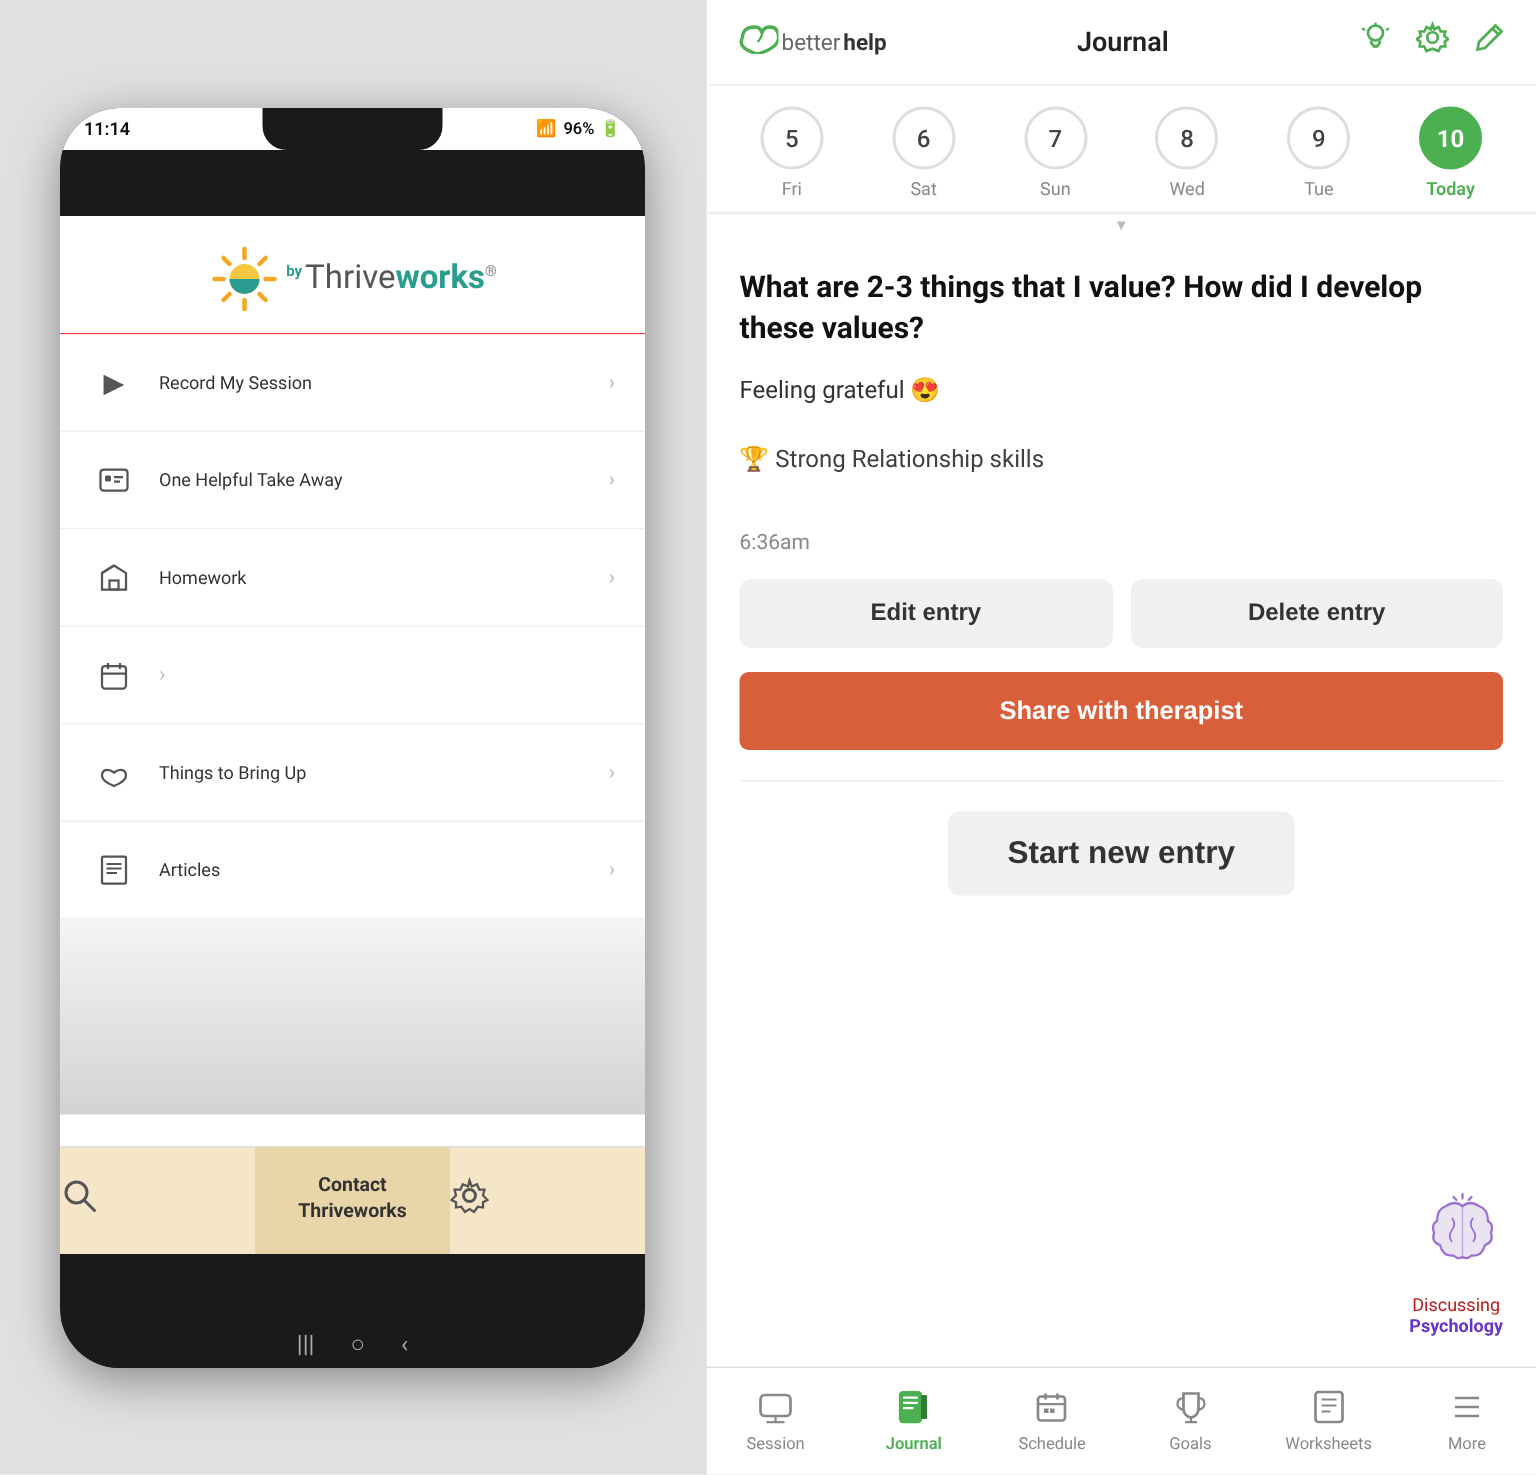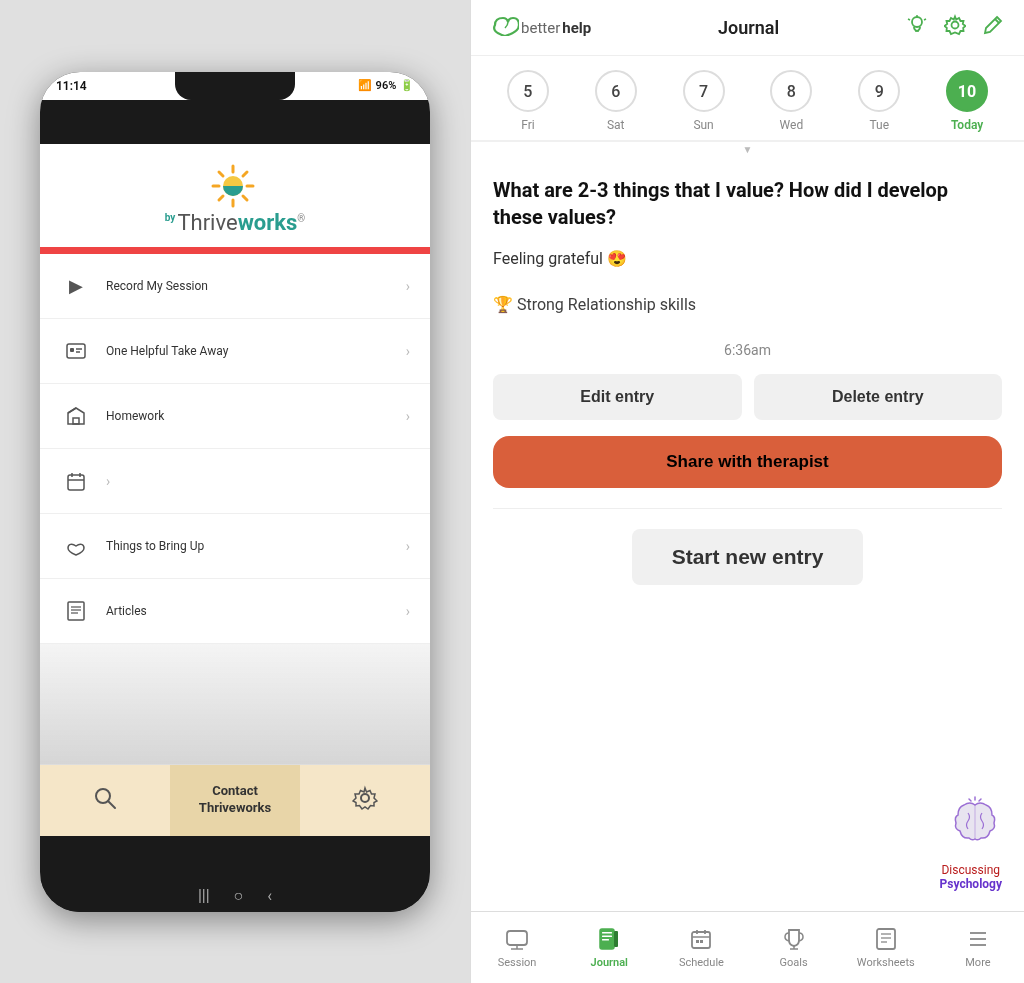--- a/index.html
+++ b/index.html
@@ -74,22 +74,21 @@
       display: flex;
       flex-direction: column;
       overflow: hidden;
     }
     .phone-logo-area {
       background: #fff;
       padding: 18px 24px 12px;
       display: flex;
       align-items: center;
       justify-content: center;
-      border-bottom: 7px solid #ef4444;
-      flex-direction: column;
+      border-bottom: 1px solid #ef4444;
     }
     .logo-sun {
       width: 48px;
       height: 48px;
       margin-right: 4px;
     }
     .logo-text {
       font-size: 22px;
       color: #555;
     }
@@ -148,21 +147,20 @@
       display: flex;
       align-items: center;
       justify-content: space-around;
       border-top: 1px solid #ddd;
       flex-shrink: 0;
     }
     .bottom-nav-item {
       flex: 1;
       display: flex;
       flex-direction: column;
-      align-items: center;
       justify-content: center;
       cursor: pointer;
       height: 100%;
       font-size: 11px;
       color: #333;
       gap: 4px;
     }
     .bottom-nav-item.center {
       background: #e8d5a8;
     }
@@ -285,22 +283,21 @@
       font-size: 16px;
       color: #404040;
       display: flex;
       align-items: center;
       gap: 8px;
       padding: 8px 0;
     }
     .journal-time {
       font-size: 14px;
       color: #888;
-      margin-top: 4px;
-      text-align: center;
+      margin-top: 15px;
     }
     .entry-buttons {
       display: flex;
       gap: 12px;
     }
     .entry-btn {
       flex: 1;
       padding: 14px;
       background: #f0f0f0;
       border: none;
@@ -309,24 +306,24 @@
       font-weight: 600;
       color: #333;
       cursor: pointer;
       text-align: center;
     }
     .share-btn {
       width: 100%;
       padding: 16px;
       background: #d95f3b;
       border: none;
-      border-radius: 16px;
+      border-radius: 6px;
       font-size: 17px;
       font-weight: 600;
-      color: #000000;
+      color: #ffffff;
       cursor: pointer;
       text-align: center;
     }
     .divider {
       height: 1px;
       background: #eee;
       margin: 4px 0;
     }
     .start-new-btn {
       padding: 16px 40px;

